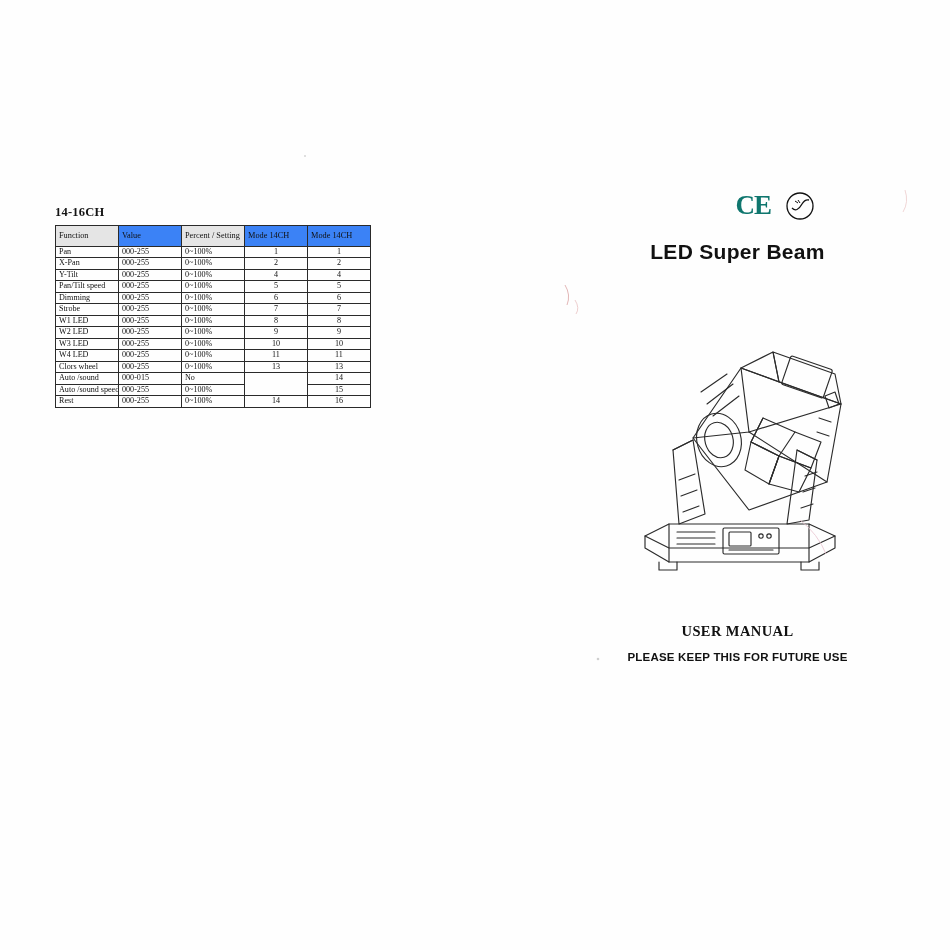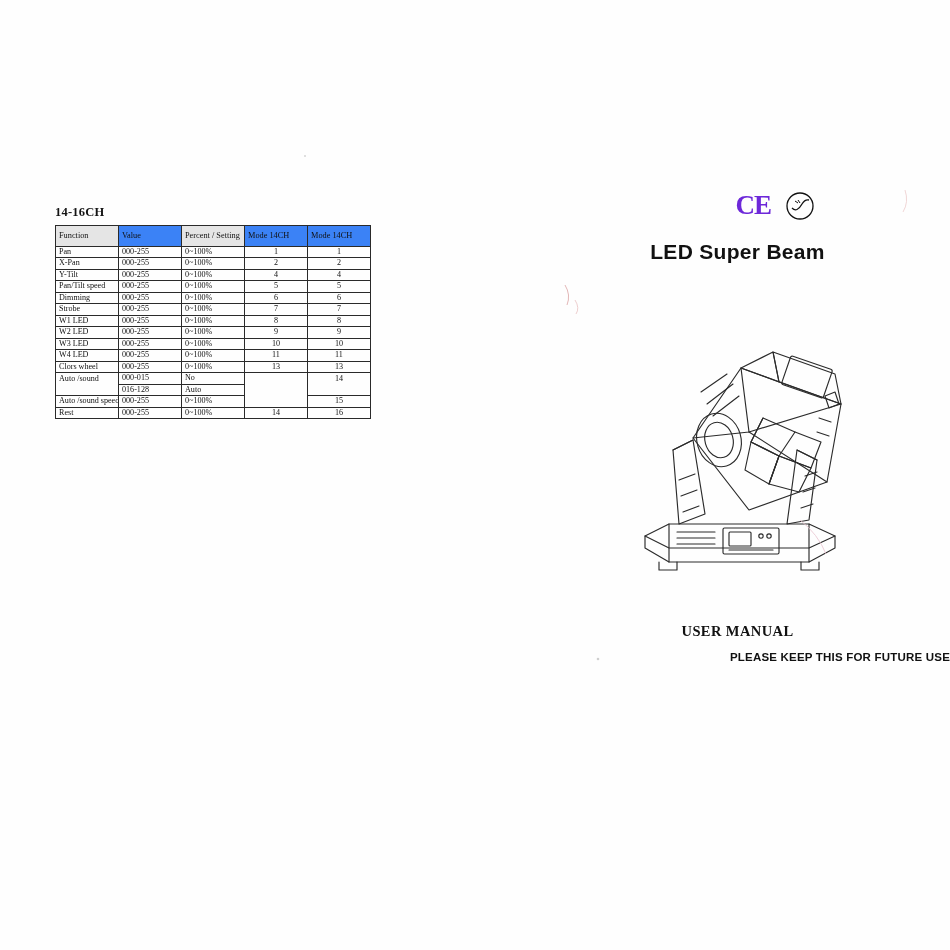--- a/index.html
+++ b/index.html
@@ -84,21 +84,21 @@
     top: 190px;
     display: flex;
     align-items: center;
     gap: 14px;
   }
   .ce-mark {
     font-family: "Liberation Serif", serif;
     font-size: 27px;
     font-weight: bold;
     letter-spacing: -1px;
-    color: #6d28d9;
+    color: #0f766e;
     text-align: right;
   }
   .rohs-mark svg { display: block; }
 
   .cover-title {
     position: absolute;
     top: 240px;
     left: 0;
     width: 425px;
     text-align: center;
@@ -128,21 +128,21 @@
     font-size: 14.5px;
     font-weight: bold;
     letter-spacing: 0.4px;
     color: #111;
   }
   .keep-label {
     position: absolute;
     top: 651px;
     left: 0;
     width: 425px;
-    text-align: right;
+    text-align: center;
     font-family: "Liberation Sans", sans-serif;
     font-size: 11.5px;
     font-weight: bold;
     letter-spacing: 0.2px;
     color: #111;
   }
   .scan-marks { position:absolute; inset:0; pointer-events:none; }
 </style>
 </head>
 <body>
@@ -241,27 +241,20 @@
             <td class="c-m2" style="text-align: center;">13</td>
           </tr>
           <tr>
             <td class="c-func" style="border-bottom: none;">Auto /sound</td>
             <td class="c-val">000-015</td>
             <td class="c-pct">No</td>
             <td class="c-m1" style="text-align: center; border-bottom: none;"></td>
             <td class="c-m2" style="text-align: center; border-bottom: none;">14</td>
           </tr>
           <tr>
-            <td class="c-func" style="border-top: none; border-bottom: none;"></td>
-            <td class="c-val">016-128</td>
-            <td class="c-pct">Auto</td>
-            <td class="c-m1" style="text-align: center; border-top: none; border-bottom: none;"></td>
-            <td class="c-m2" style="text-align: center; border-top: none; border-bottom: none;"></td>
-          </tr>
-          <tr>
             <td class="c-func">Auto /sound speed</td>
             <td class="c-val">000-255</td>
             <td class="c-pct">0~100%</td>
             <td class="c-m1" style="text-align: center; border-top: none;"></td>
             <td class="c-m2" style="text-align: center;">15</td>
           </tr>
           <tr>
             <td class="c-func">Rest</td>
             <td class="c-val">000-255</td>
             <td class="c-pct">0~100%</td>

